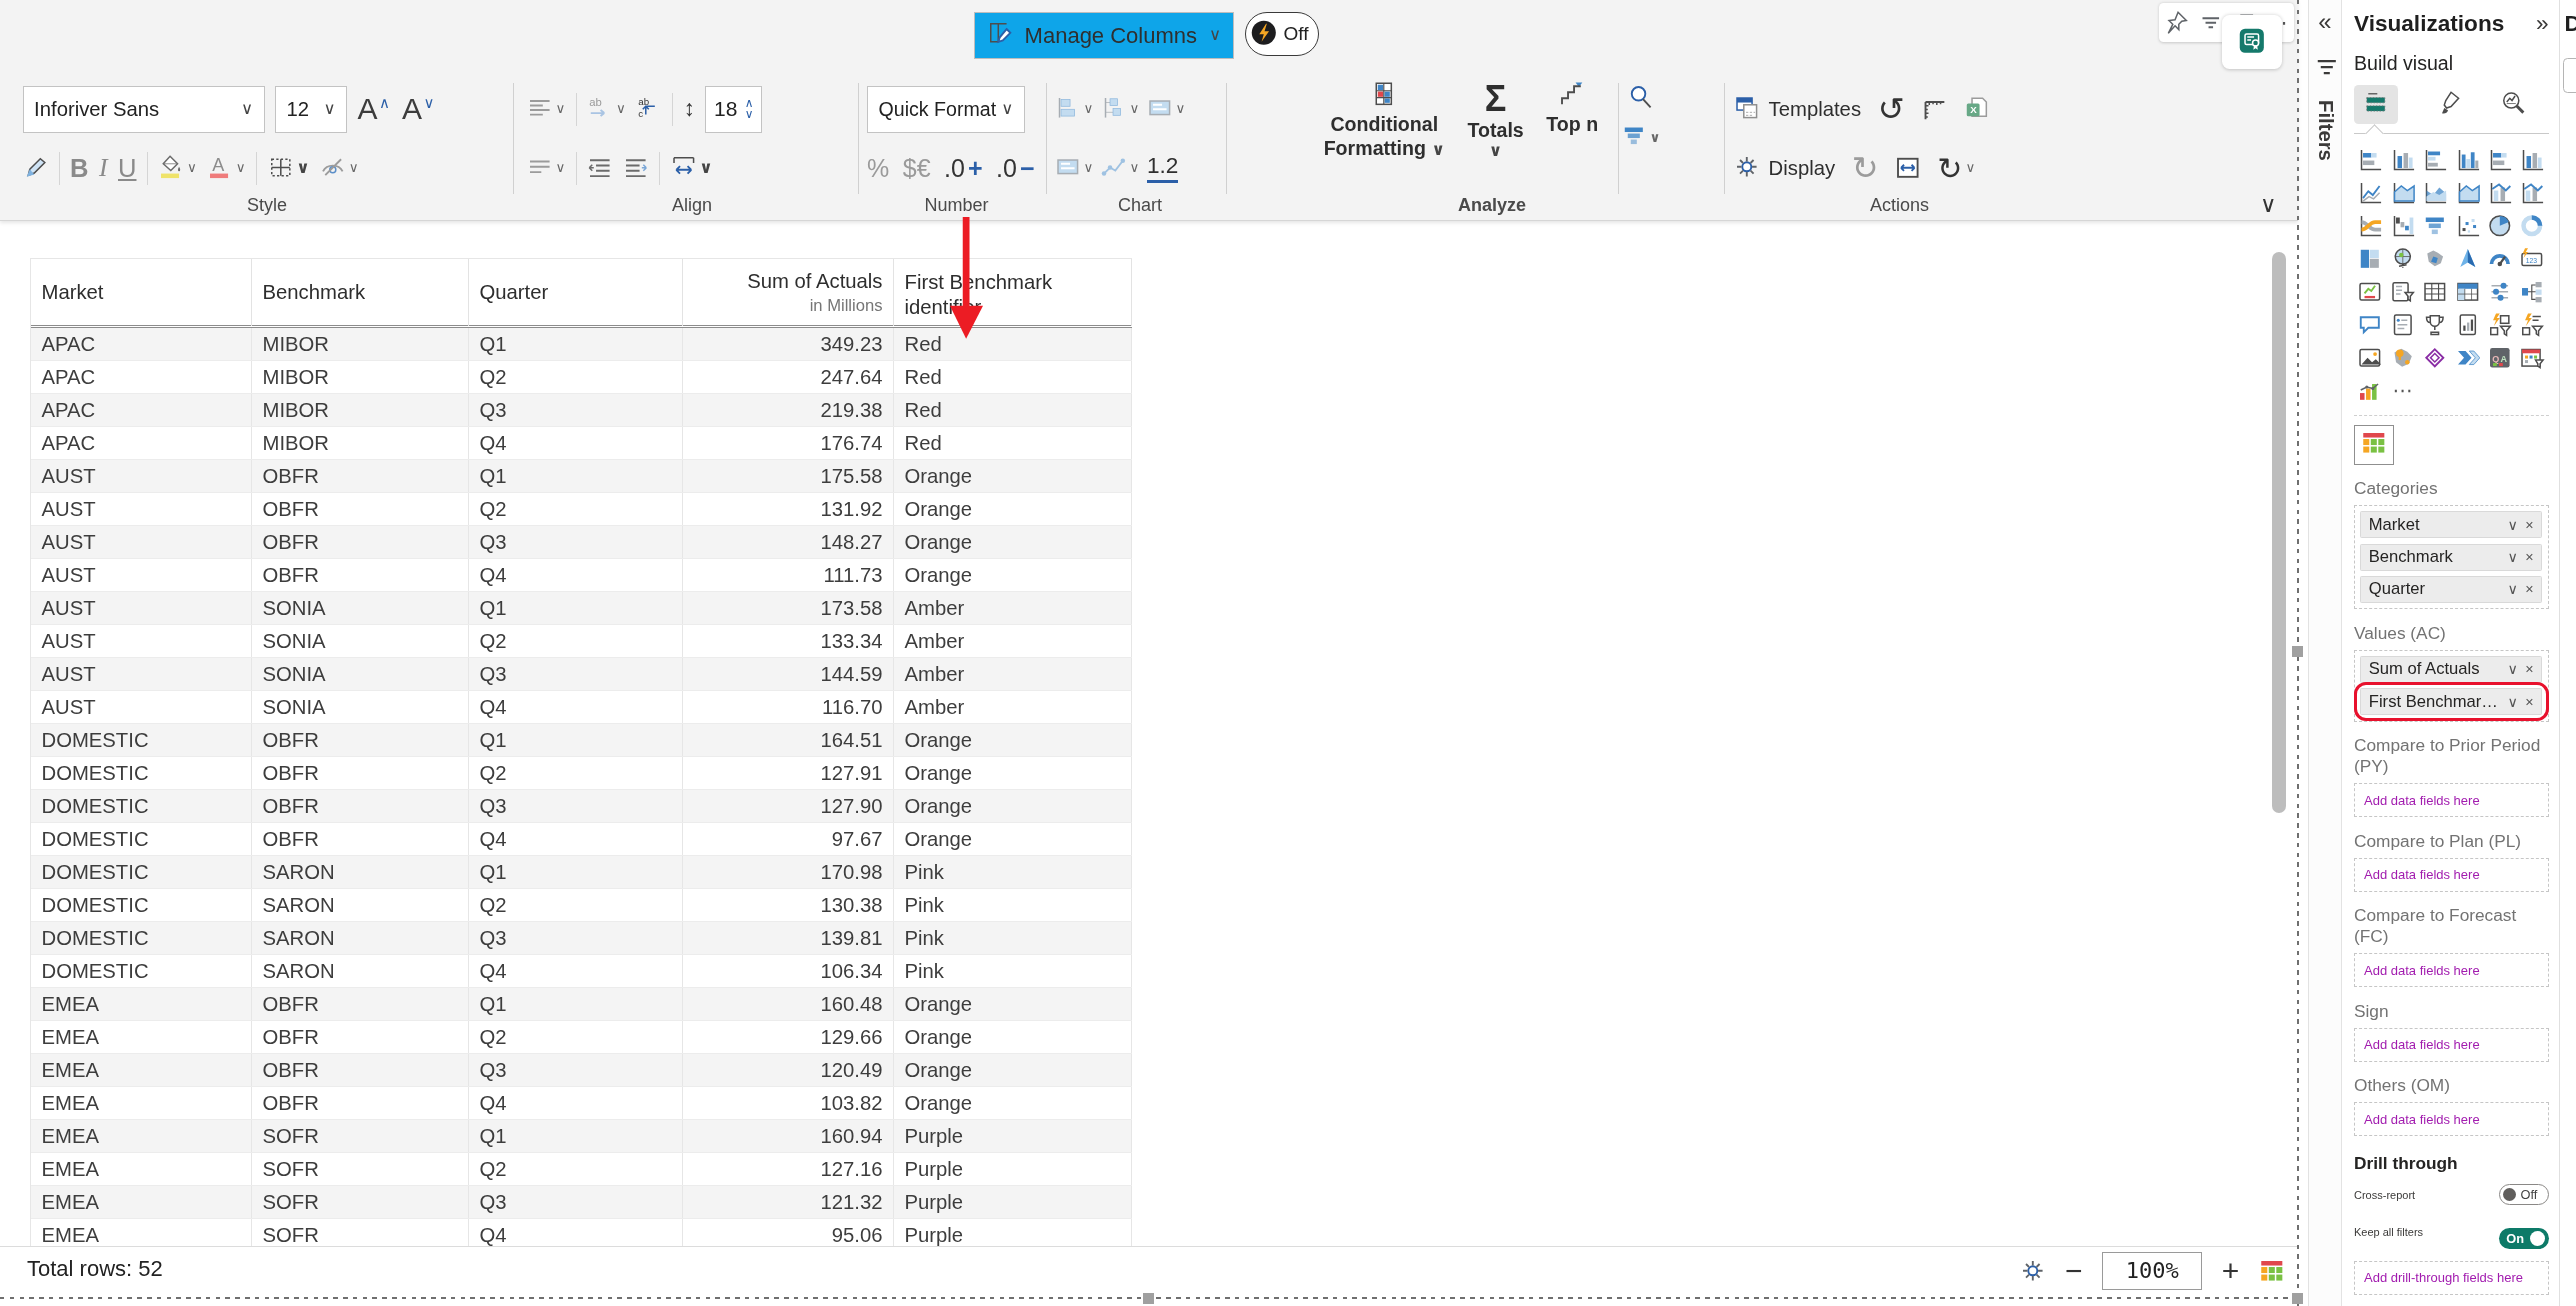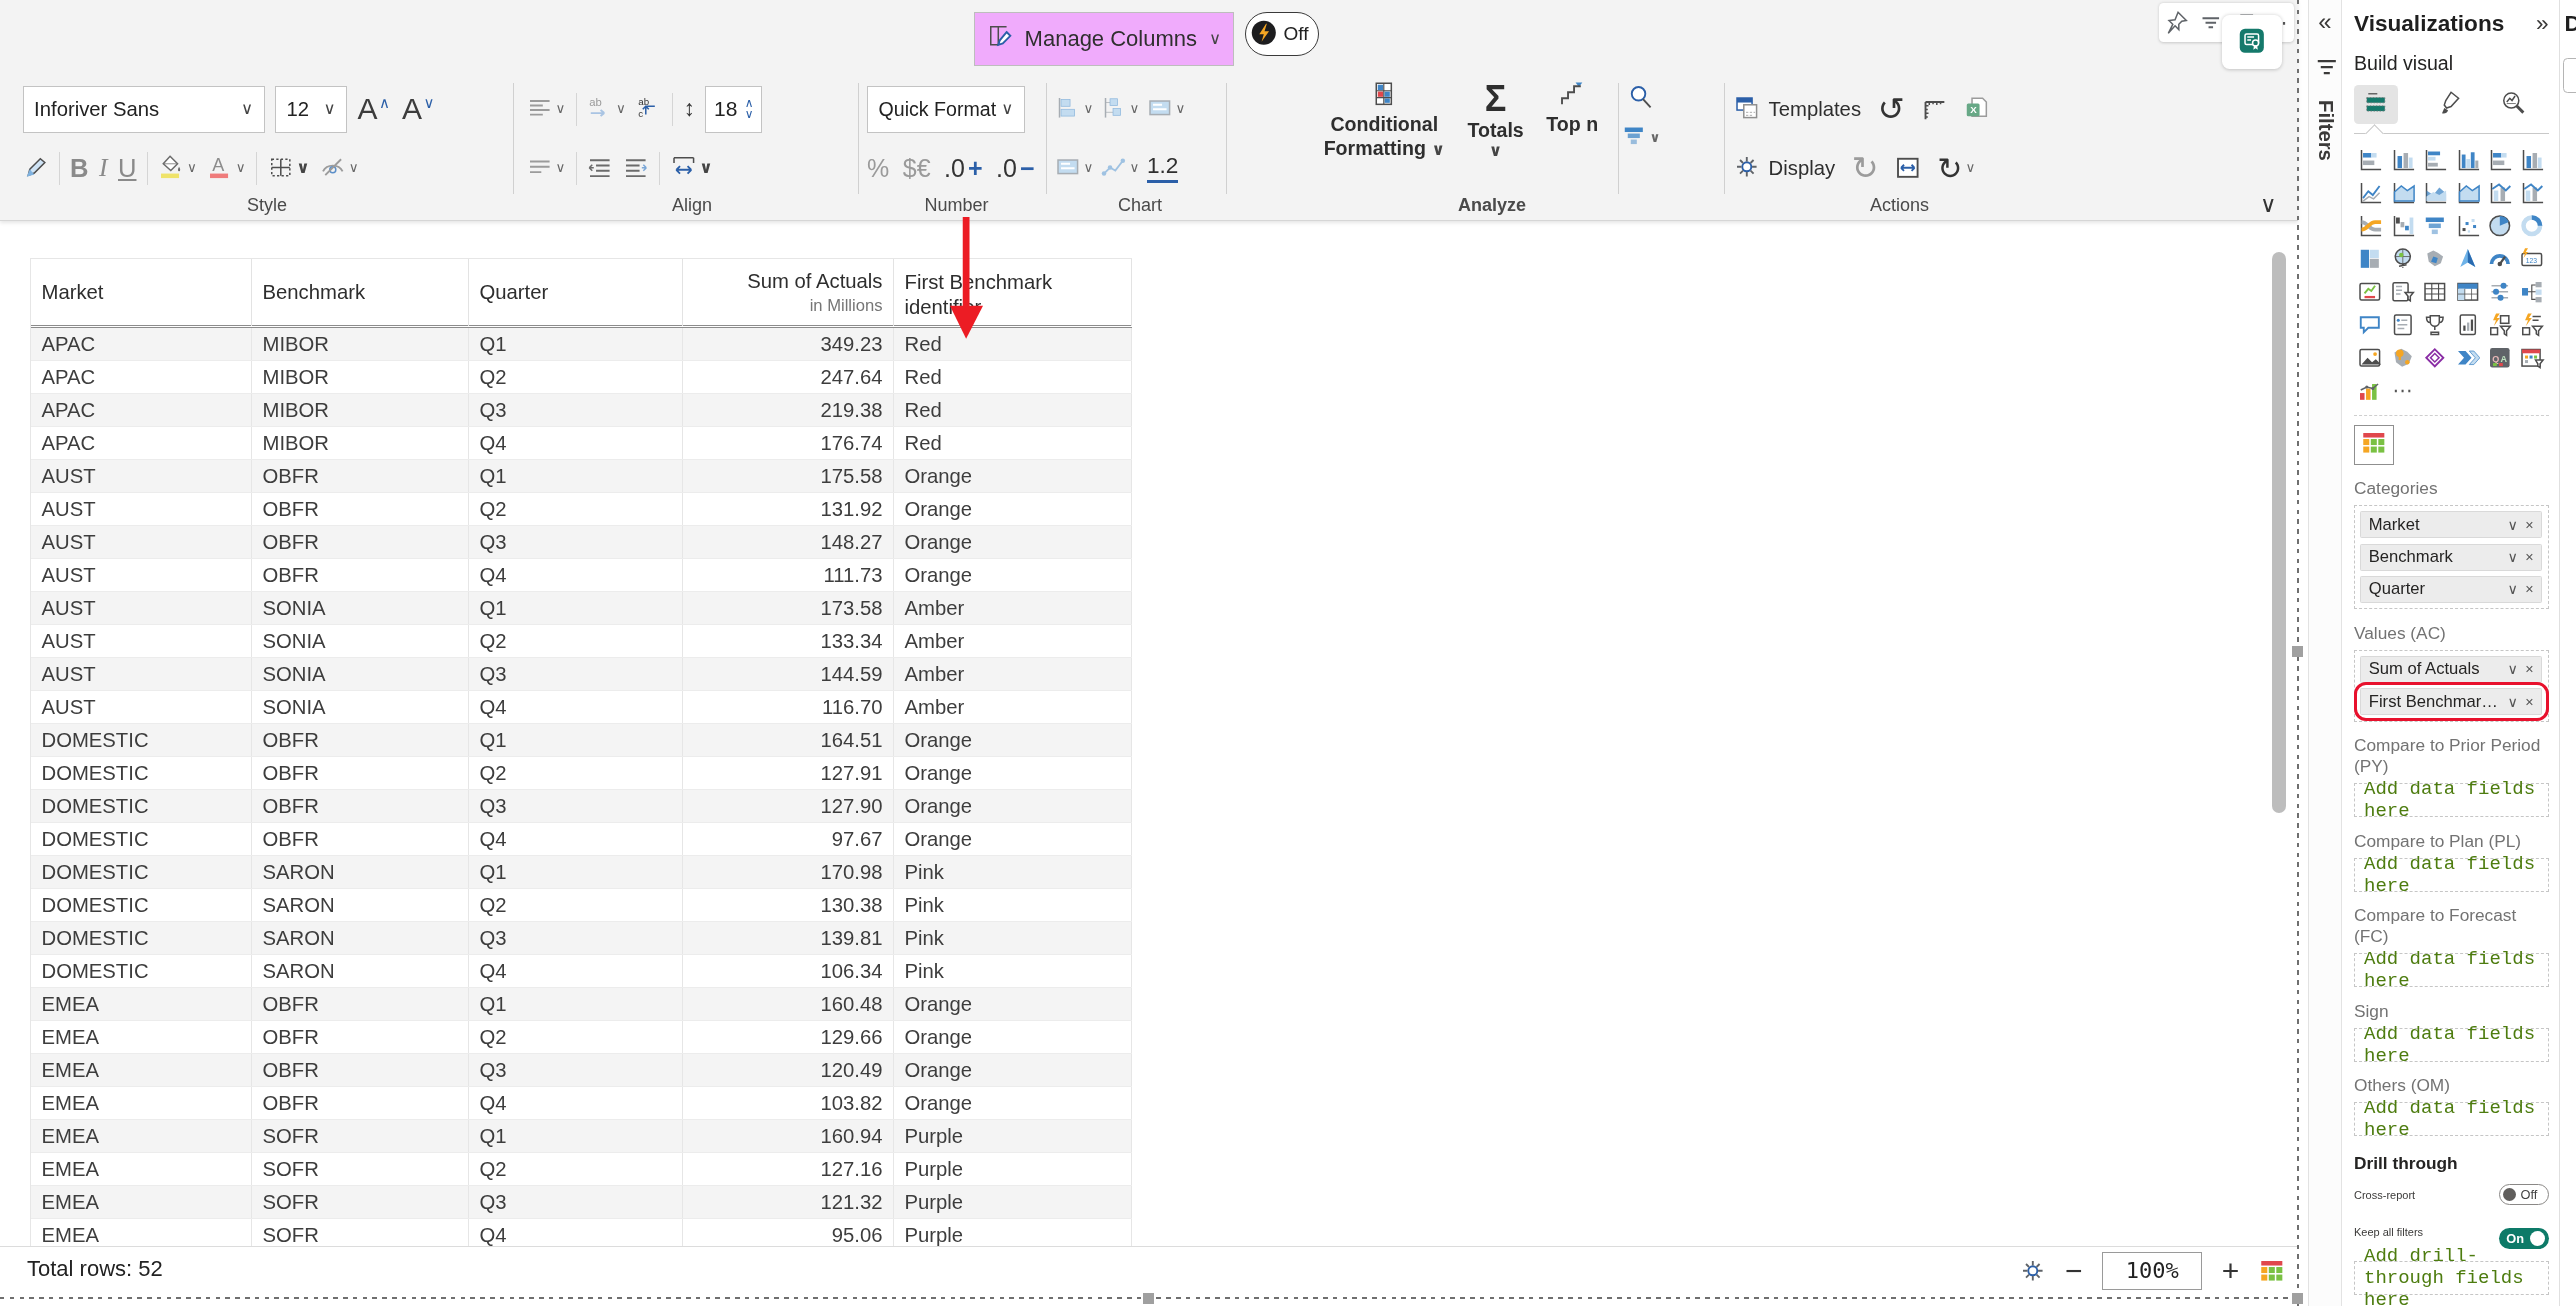--- a/index.html
+++ b/index.html
@@ -4,21 +4,21 @@
 <style>
   html,body{margin:0;padding:0;}
   body{width:2576px;height:1307px;background:#fff;font-family:"Liberation Sans","DejaVu Sans",sans-serif;color:#333;overflow:hidden;}
   #app{position:relative;width:2576px;height:1307px;}
   
   .visual{position:absolute;left:0;top:0;width:2298px;height:1299px;background:#fff;}
   .ribbon{position:absolute;left:0;top:0;right:0;height:220px;background:#f3f3f3;border-bottom:0.8px solid #d6d6d6;box-shadow:0 2.3px 3.8px rgba(0,0,0,.10);}
   .tabs{position:absolute;left:22.6px;top:0;height:68px;display:flex;gap:42px;align-items:stretch;}
   .tab{font-size:25.6px;color:#3b3b3b;display:flex;align-items:center;border-bottom:5.3px solid transparent;padding:0 1.5px;cursor:pointer;}
   .tab.active{font-weight:700;color:#161616;border-bottom-color:#1779fa;}
-  .manage-btn{position:absolute;left:974px;top:12px;width:260px;height:54px;border:0.8px solid #bdbdbd;background:#f0abfc;display:flex;align-items:center;gap:12px;padding:0 12px;font-size:22px;color:#2f2f2f;box-sizing:border-box;}
+  .manage-btn{position:absolute;left:974px;top:12px;width:260px;height:47px;border:0.8px solid #bdbdbd;background:#0ea5e9;display:flex;align-items:center;gap:12px;padding:0 12px;font-size:22px;color:#2f2f2f;box-sizing:border-box;}
   .manage-btn .lbl{white-space:nowrap;}
   .magic-toggle{position:absolute;left:1245px;top:12px;height:44px;min-width:72px;border:1.5px solid #3a3a3a;border-radius:24px;background:#fff;display:flex;align-items:center;gap:7.5px;padding:0 9px 0 4.5px;box-sizing:border-box;}
   .magic-toggle .off{font-size:19px;color:#222;}
   .chev{font-size:16.6px;color:#444;line-height:1;}
   .chev.sm{font-size:13.5px;color:#666;}
   .ribbon-body{position:absolute;left:0;top:69px;right:0;bottom:0;}
   .group{position:absolute;top:4.5px;bottom:1.5px;}
   .glabel{position:absolute;bottom:3px;left:0;right:0;text-align:center;font-size:18px;color:#4a4a4a;}
   .gsep{position:absolute;top:13.5px;bottom:25.6px;width:0.8px;background:#d0d0d0;}
   .r1{position:absolute;top:10.5px;left:0;right:0;height:50px;display:flex;align-items:center;gap:10.5px;}
@@ -93,21 +93,21 @@
   .icongrid .vic{width:27px;height:27px;display:flex;align-items:center;justify-content:center;cursor:pointer;}
   .griddivider{border-top:0.8px dashed #cfcfcf;margin-top:10.5px;}
   .customvis{margin-top:9px;width:38px;height:38px;border:0.8px solid #8f8f8f;background:#fff;display:flex;align-items:center;justify-content:center;cursor:pointer;}
   .sec-label{font-size:17.3px;color:#737373;margin:13.5px 0 6px;}
   .chips{border:0.8px dashed #c6c6c6;padding:5.3px;display:flex;flex-direction:column;gap:5.3px;}
   .chipwrap{position:relative;}
   .chip{height:27px;background:#ececec;border:0.8px solid #d9d9d9;border-radius:1.5px;display:flex;align-items:center;gap:7.5px;padding:0 7.5px;box-sizing:border-box;}
   .chip .clabel{flex:1;font-size:16.6px;color:#252423;white-space:nowrap;overflow:hidden;text-overflow:ellipsis;}
   .chip .cbtn{font-size:14.3px;color:#555;cursor:pointer;}
   .hl{position:absolute;left:-6.8px;right:-6.8px;top:-6px;bottom:-6px;border:3.8px solid #e8112d;border-radius:12px;pointer-events:none;}
-  .addbox{border:0.8px dashed #c6c6c6;height:32px;display:flex;align-items:center;padding:0 9px;font-size:19px;color:#4d7c0f;background:#fff;font-family:Liberation Mono, monospace;}
+  .addbox{border:0.8px dashed #c6c6c6;height:32px;display:flex;align-items:center;padding:0 9px;font-size:13px;color:#a21caf;background:#fff;}
   .drill-title{font-size:17.3px;font-weight:700;color:#252423;margin-top:16.6px;}
   .drillrow{display:flex;justify-content:space-between;align-items:center;margin-top:10.5px;}
   .drillrow .dlabel{font-size:11px;color:#3b3a39;}
   .tgl{width:50px;height:21px;border-radius:11.3px;display:flex;align-items:center;box-sizing:border-box;cursor:pointer;}
   .tgl.off{border:0.8px solid #8a8886;background:#fff;padding:0 6px 0 3px;gap:4.5px;}
   .tgl.off .knob{width:13.5px;height:13.5px;border-radius:50%;background:#605e5c;}
   .tgl.off .ttxt{font-size:12.8px;color:#444;}
   .tgl.on{background:#0d7a68;padding:0 3px 0 7.5px;gap:6px;justify-content:center;margin-top:12px;}
   .tgl.on .ttxt{font-size:12.8px;color:#fff;font-weight:600;}
   .tgl.on .knob{width:15px;height:15px;border-radius:50%;background:#fff;}

